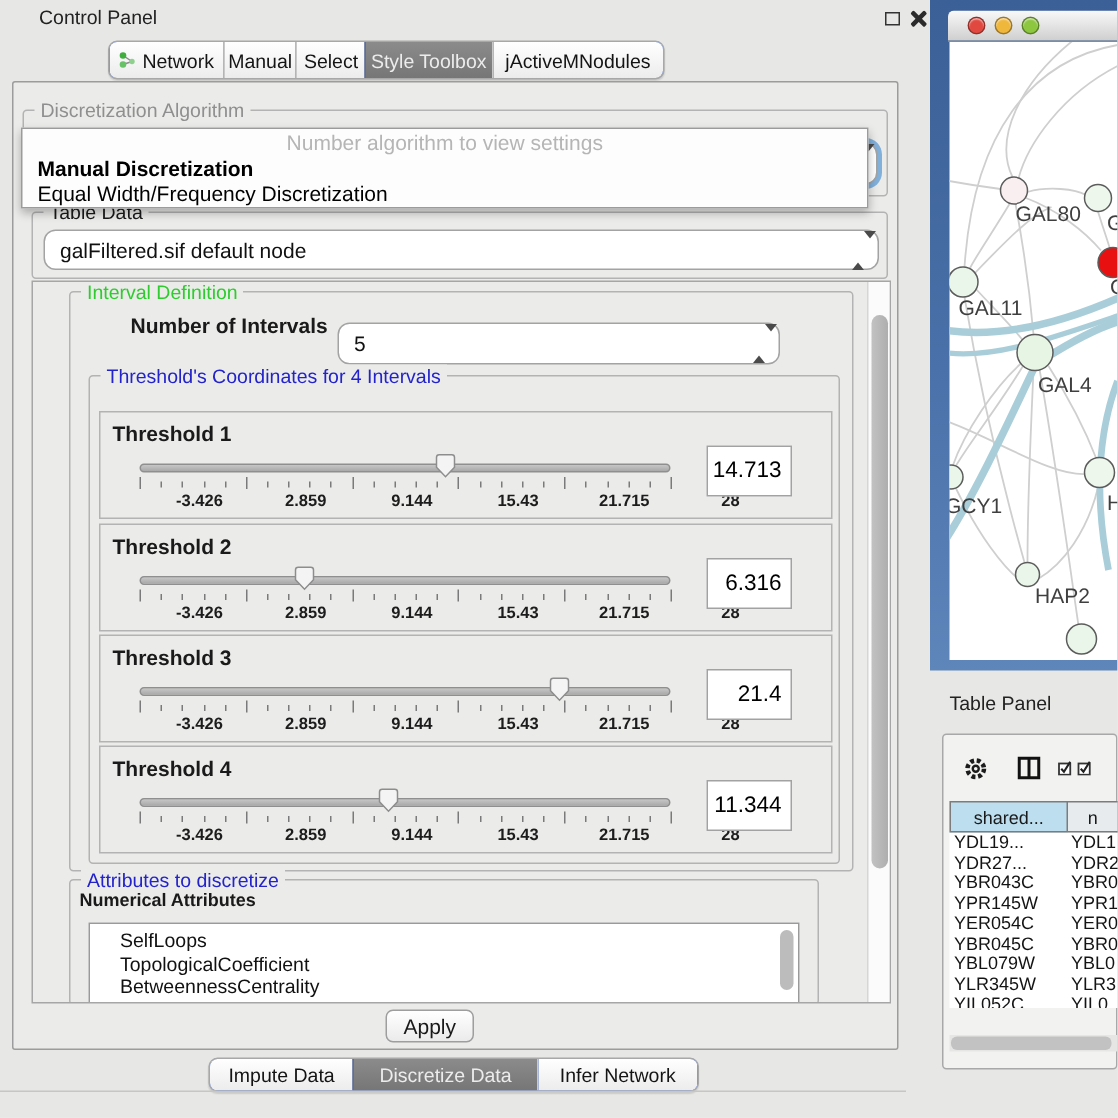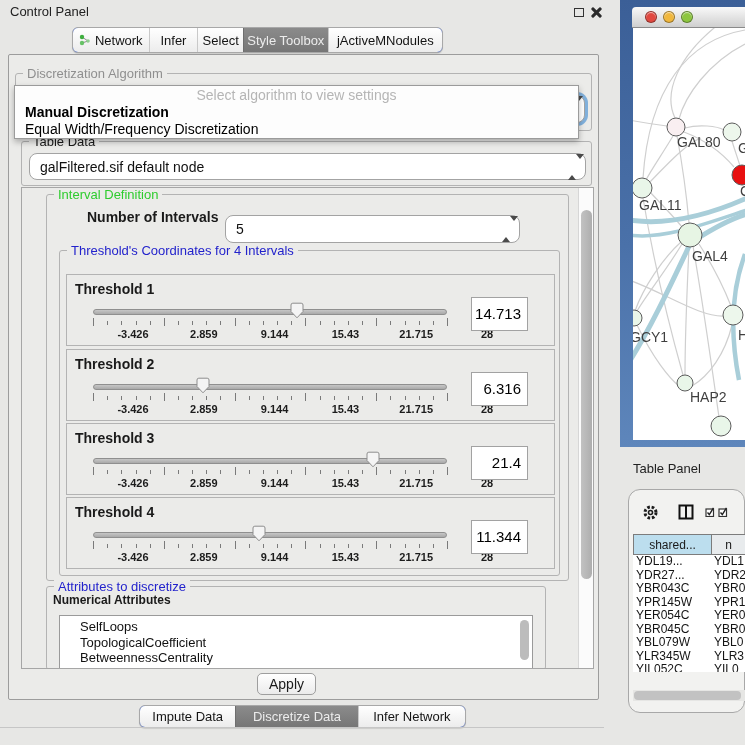--- a/index.html
+++ b/index.html
@@ -6,21 +6,21 @@
   html,body { width:745px; height:745px; }
   body {
     position:relative; overflow:hidden;
     font-family:"Liberation Sans", sans-serif;
     background:#e7e7e5; color:#1a1a1a;
     -webkit-font-smoothing:antialiased;
   }
   .abs { position:absolute; }
 
   
-  .cp-titlebar { left:0; top:0; width:604px; height:22px; }
+  .cp-titlebar { left:16px; top:0; width:604px; height:22px; }
   .cp-title { left:10px; top:4px; font-size:13px; color:#222; }
   .icon-float { left:574px; top:8px; width:10px; height:9px; border:1.5px solid #333; background:transparent; }
   .icon-close { left:590px; top:7px; width:11px; height:11px; }
   .icon-close:before, .icon-close:after {
     content:""; position:absolute; left:5px; top:-1px; width:3px; height:13px; border-radius:1px; background:#2b2b2b;
   }
   .icon-close:before { transform:rotate(45deg); }
   .icon-close:after  { transform:rotate(-45deg); }
 
   .tabgroup { display:flex; background:#1d4ed8; border:1px solid #a8a8a8; border-radius:6px; overflow:hidden;
@@ -126,21 +126,21 @@
   #net-titlebar { position:absolute; left:12px; top:7px; width:113px; height:21px;
                   background:linear-gradient(#f9f9f9,#cfcfcf); border-bottom:1px solid #8a8a8a;
                   border-radius:4px 0 0 0; }
   .light { position:absolute; top:4px; width:12px; height:12px; border-radius:50%;
            border:1px solid rgba(0,0,0,0.35); box-shadow:inset 0 1px 1px rgba(255,255,255,0.6); }
   #net-canvas-wrap { position:absolute; left:13px; top:28px; width:112px; height:412px; background:#ffffff; }
 
   
   #tp-bar-title { left:633px; top:461px; font-size:13px; color:#222; }
   #tp-box { left:628px; top:489px; width:117px; height:224px; background:#f2f2f0;
-            border:1px solid #a8a8a8; border-radius:12px; }
+            border:1px solid #a8a8a8; border-radius:3px; }
   .tp-toolbar-icon { position:absolute; }
   #tp-table { position:absolute; left:4px; top:44px; width:113px; }
   .tp-header { display:flex; height:21px; font-size:12px; }
   .tp-hcell { border:1px solid #7c7c7c; display:flex; align-items:center; justify-content:center; }
   .tp-hcell.c1 { width:79px; background:#bcdeee; }
   .tp-hcell.c2 { flex:1; background:#e8ebed; border-left:none; }
   #tp-rows { height:117px; overflow:hidden; background:#ffffff; }
   .t-row { display:flex; height:13.5px; font-size:12px; line-height:13.5px; color:#141414; }
   .t-cell.c1 { width:79px; padding-left:3px; }
   .t-cell.c2 { flex:1; padding-left:2px; overflow:hidden; white-space:nowrap; }
@@ -162,21 +162,21 @@
       <svg width="12" height="14" viewBox="0 0 12 14">
         <line x1="3" y1="4" x2="9" y2="8" stroke="#8a8a8a"></line>
         <line x1="3" y1="10" x2="9" y2="8" stroke="#8a8a8a"></line>
         <circle cx="3" cy="4" r="2.2" fill="#3fae3f"></circle>
         <circle cx="3" cy="10" r="2.2" fill="#67c267"></circle>
         <circle cx="9" cy="8" r="1.8" fill="#8fd08f"></circle>
       </svg>
       <span>Network</span>
     </div>
     <div class="tab">
-      <span>Infer</span>
+      <span>Manual</span>
     </div>
     <div class="tab">
       <span>Select</span>
     </div>
     <div class="tab selected">
       <span>Style Toolbox</span>
     </div>
     <div class="tab">
       <span>jActiveMNodules</span>
     </div>
@@ -186,21 +186,21 @@
 
   <div class="group" id="algo-group">
     <span class="group-title gt-gray">Discretization Algorithm</span>
   </div>
 
   <div class="combo" id="algo-combo">
     <span class="spin"><span class="up"></span><span class="down"></span></span>
   </div>
 
   <div class="abs" id="algo-popup">
-    <div class="popup-placeholder">Select algorithm to view settings</div>
+    <div class="popup-placeholder">Number algorithm to view settings</div>
     <div id="popup-items">
         <div class="popup-item bold">Manual Discretization</div>
         <div class="popup-item">Equal Width/Frequency Discretization</div>
       </div>
   </div>
 
   <div class="group" id="tabledata-group">
     <span class="group-title gt-black">Table Data</span>
     <div class="combo" id="tabledata-combo">
       <span>galFiltered.sif default node</span>

